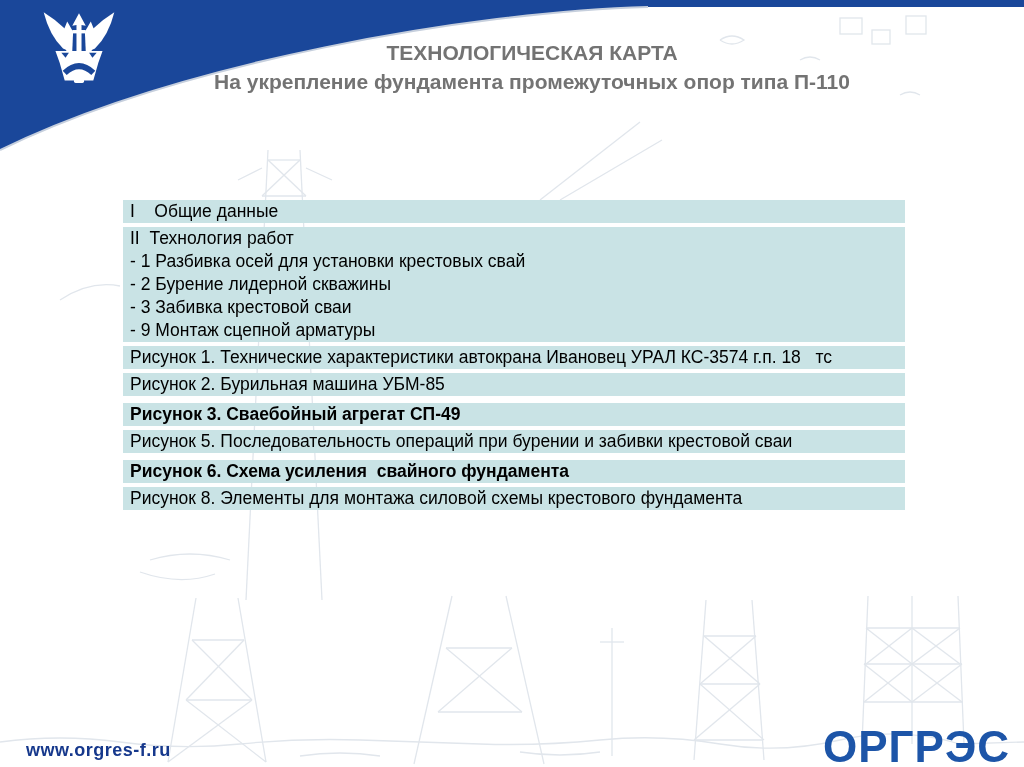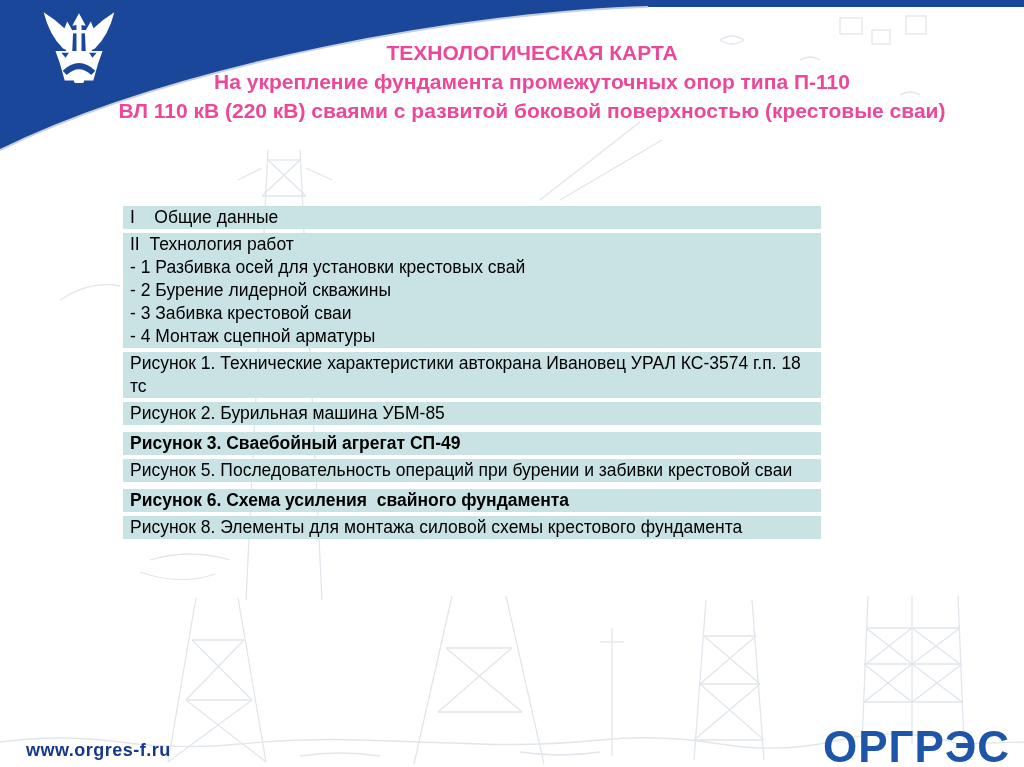--- a/index.html
+++ b/index.html
@@ -31,25 +31,25 @@
   
   .logo{position:absolute;left:36px;top:9px;z-index:3;}
   .logo .w{fill:#ffffff;stroke:none;}
   .logo .b{fill:var(--corner-blue);stroke:none;}
   .logo .mouth{fill:none;stroke:var(--corner-blue);stroke-width:7;}
 
   
   .title{
     position:absolute;left:40px;top:38px;width:984px;z-index:3;
     text-align:center;font-weight:bold;font-size:21px;line-height:29px;
-    color:#ec4899;
-  }
-
-  
-  .toc{position:absolute;left:123px;top:206px;width:698px;z-index:3;border-radius:28px;}
+    color:#737373;
+  }
+
+  
+  .toc{position:absolute;left:123px;top:200px;width:782px;z-index:3;border-radius:28px;}
   .toc-item{
     background:var(--box-fill);
     margin-top:4px;
     padding:0 6px 0 7px;
   }
   .toc-item:first-child{margin-top:0;}
   .toc-item:nth-child(5),.toc-item:nth-child(7){margin-top:7px;font-weight:bold;}
   .toc-line{
     font-size:17.5px;line-height:23px;color:#000;
     white-space:pre-wrap;
@@ -162,33 +162,32 @@
     <path class="b" d="M71 52 L62 52 L66 58 Z"></path>
 
     <path class="mouth" d="M33 76 Q50 60 67 76"></path>
 
     <rect class="w" x="44" y="82" width="12" height="6" rx="2"></rect>
   </svg>
 
   <div class="title">
     <div>ТЕХНОЛОГИЧЕСКАЯ КАРТА</div>
     <div>На укрепление фундамента промежуточных опор типа П-110</div>
-    <div>ВЛ 110 кВ (220 кВ) сваями с развитой боковой поверхностью (крестовые сваи)</div>
   </div>
 
   <div class="toc">
       <div class="toc-item">
         <div class="toc-line">I    Общие данные</div>
       </div>
       <div class="toc-item">
         <div class="toc-line">II  Технология работ</div>
         <div class="toc-line">- 1 Разбивка осей для установки крестовых свай</div>
         <div class="toc-line">- 2 Бурение лидерной скважины</div>
         <div class="toc-line">- 3 Забивка крестовой сваи</div>
-        <div class="toc-line">- 4 Монтаж сцепной арматуры</div>
+        <div class="toc-line">- 9 Монтаж сцепной арматуры</div>
       </div>
       <div class="toc-item">
         <div class="toc-line">Рисунок 1. Технические характеристики автокрана Ивановец УРАЛ КС-3574 г.п. 18   тс</div>
       </div>
       <div class="toc-item">
         <div class="toc-line">Рисунок 2. Бурильная машина УБМ-85</div>
       </div>
       <div class="toc-item">
         <div class="toc-line">Рисунок 3. Сваебойный агрегат СП-49</div>
       </div>

